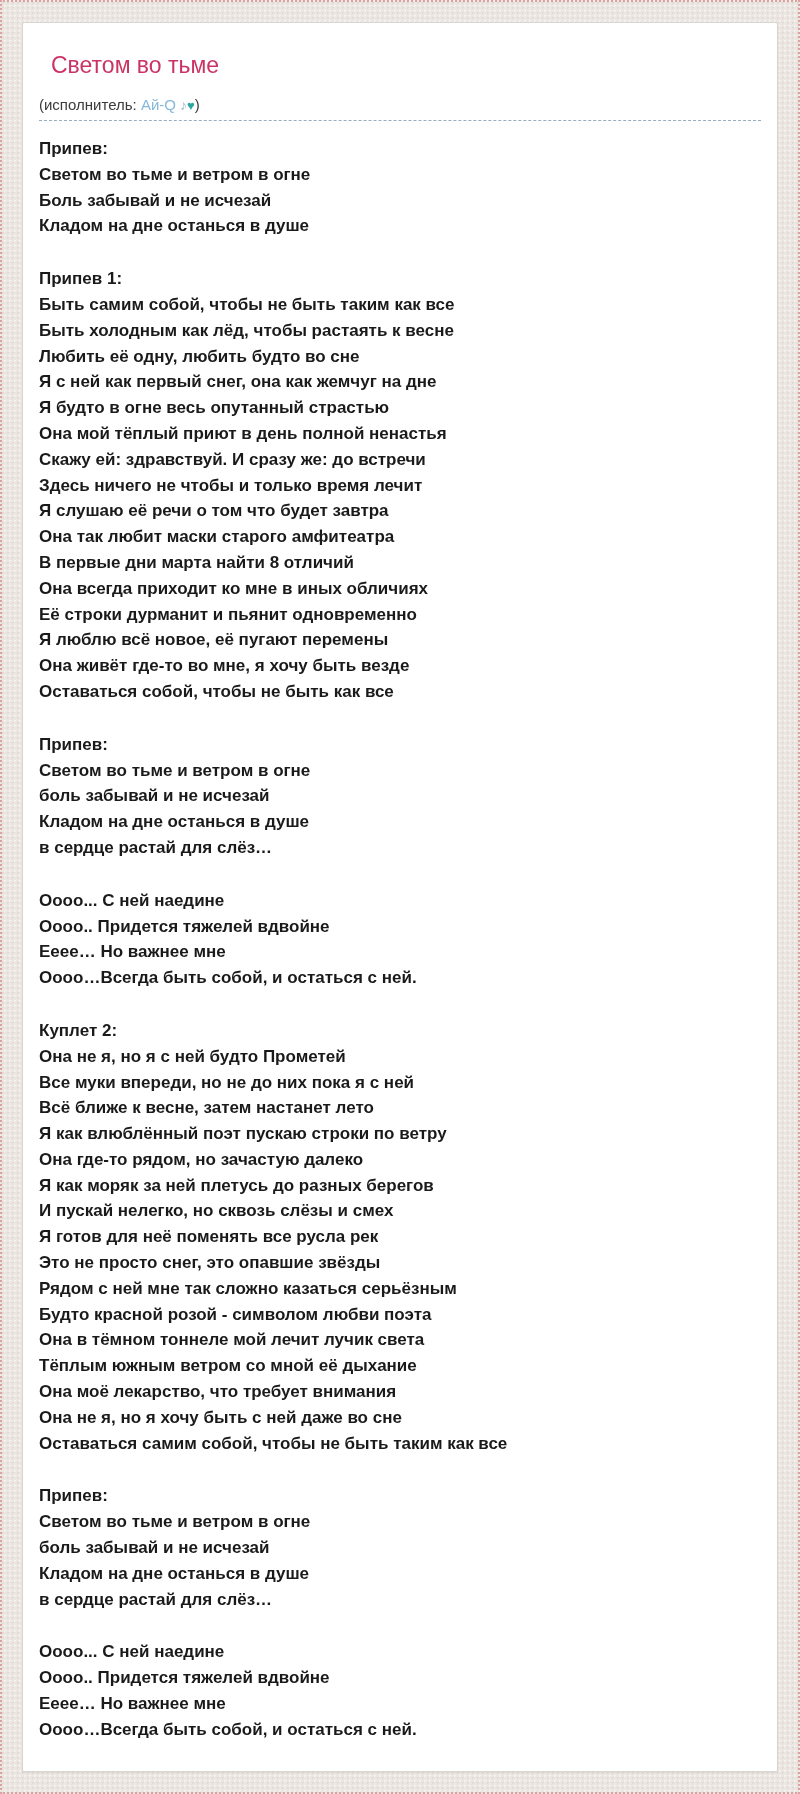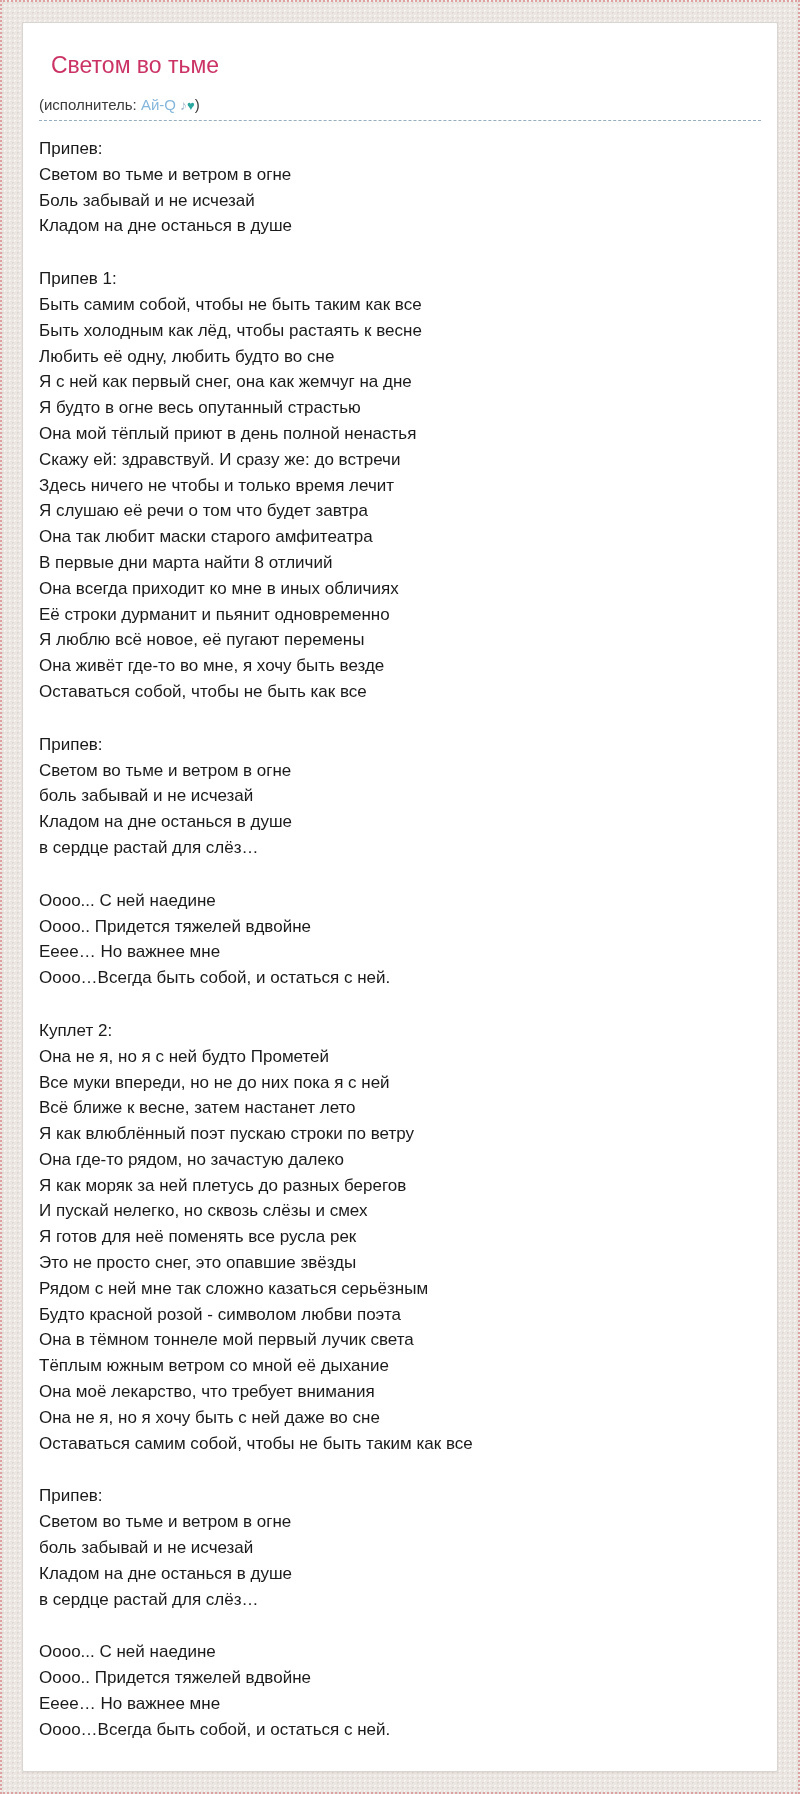--- a/index.html
+++ b/index.html
@@ -77,21 +77,21 @@
     border-bottom:1px dashed var(--separator);
     margin-top:4px;
     height:0;
   }
   .lyrics{
     margin-top:15px;
     font-size:17px;
     line-height:25.8px;
     color:var(--text-color);
   }
-  .lyric-section{margin:0 0 27px 0;}
+  .lyric-section{margin:0 0 27px 0;font-weight:bold;}
   .lyric-section:last-child{margin-bottom:0;}
   .lyric-line{min-height:25.8px;white-space:pre-wrap;}
 </style>
 </head>
 <body>
 
 <div class="page-frame"></div>
 
 <div class="card">
   <h1 class="song-title">Светом во тьме</h1>
@@ -142,21 +142,21 @@
         <div class="lyric-line">Все муки впереди, но не до них пока я с ней</div>
         <div class="lyric-line">Всё ближе к весне, затем настанет лето</div>
         <div class="lyric-line">Я как влюблённый поэт пускаю строки по ветру</div>
         <div class="lyric-line">Она где-то рядом, но зачастую далеко</div>
         <div class="lyric-line">Я как моряк за ней плетусь до разных берегов</div>
         <div class="lyric-line">И пускай нелегко, но сквозь слёзы и смех</div>
         <div class="lyric-line">Я готов для неё поменять все русла рек</div>
         <div class="lyric-line">Это не просто снег, это опавшие звёзды</div>
         <div class="lyric-line">Рядом с ней мне так сложно казаться серьёзным</div>
         <div class="lyric-line">Будто красной розой - символом любви поэта</div>
-        <div class="lyric-line">Она в тёмном тоннеле мой первый лучик света</div>
+        <div class="lyric-line">Она в тёмном тоннеле мой лечит лучик света</div>
         <div class="lyric-line">Тёплым южным ветром со мной её дыхание</div>
         <div class="lyric-line">Она моё лекарство, что требует внимания</div>
         <div class="lyric-line">Она не я, но я хочу быть с ней даже во сне</div>
         <div class="lyric-line">Оставаться самим собой, чтобы не быть таким как все</div>
       </div>
       <div class="lyric-section">
         <div class="lyric-line">Припев:</div>
         <div class="lyric-line">Светом во тьме и ветром в огне</div>
         <div class="lyric-line">боль забывай и не исчезай</div>
         <div class="lyric-line">Кладом на дне останься в душе</div>

